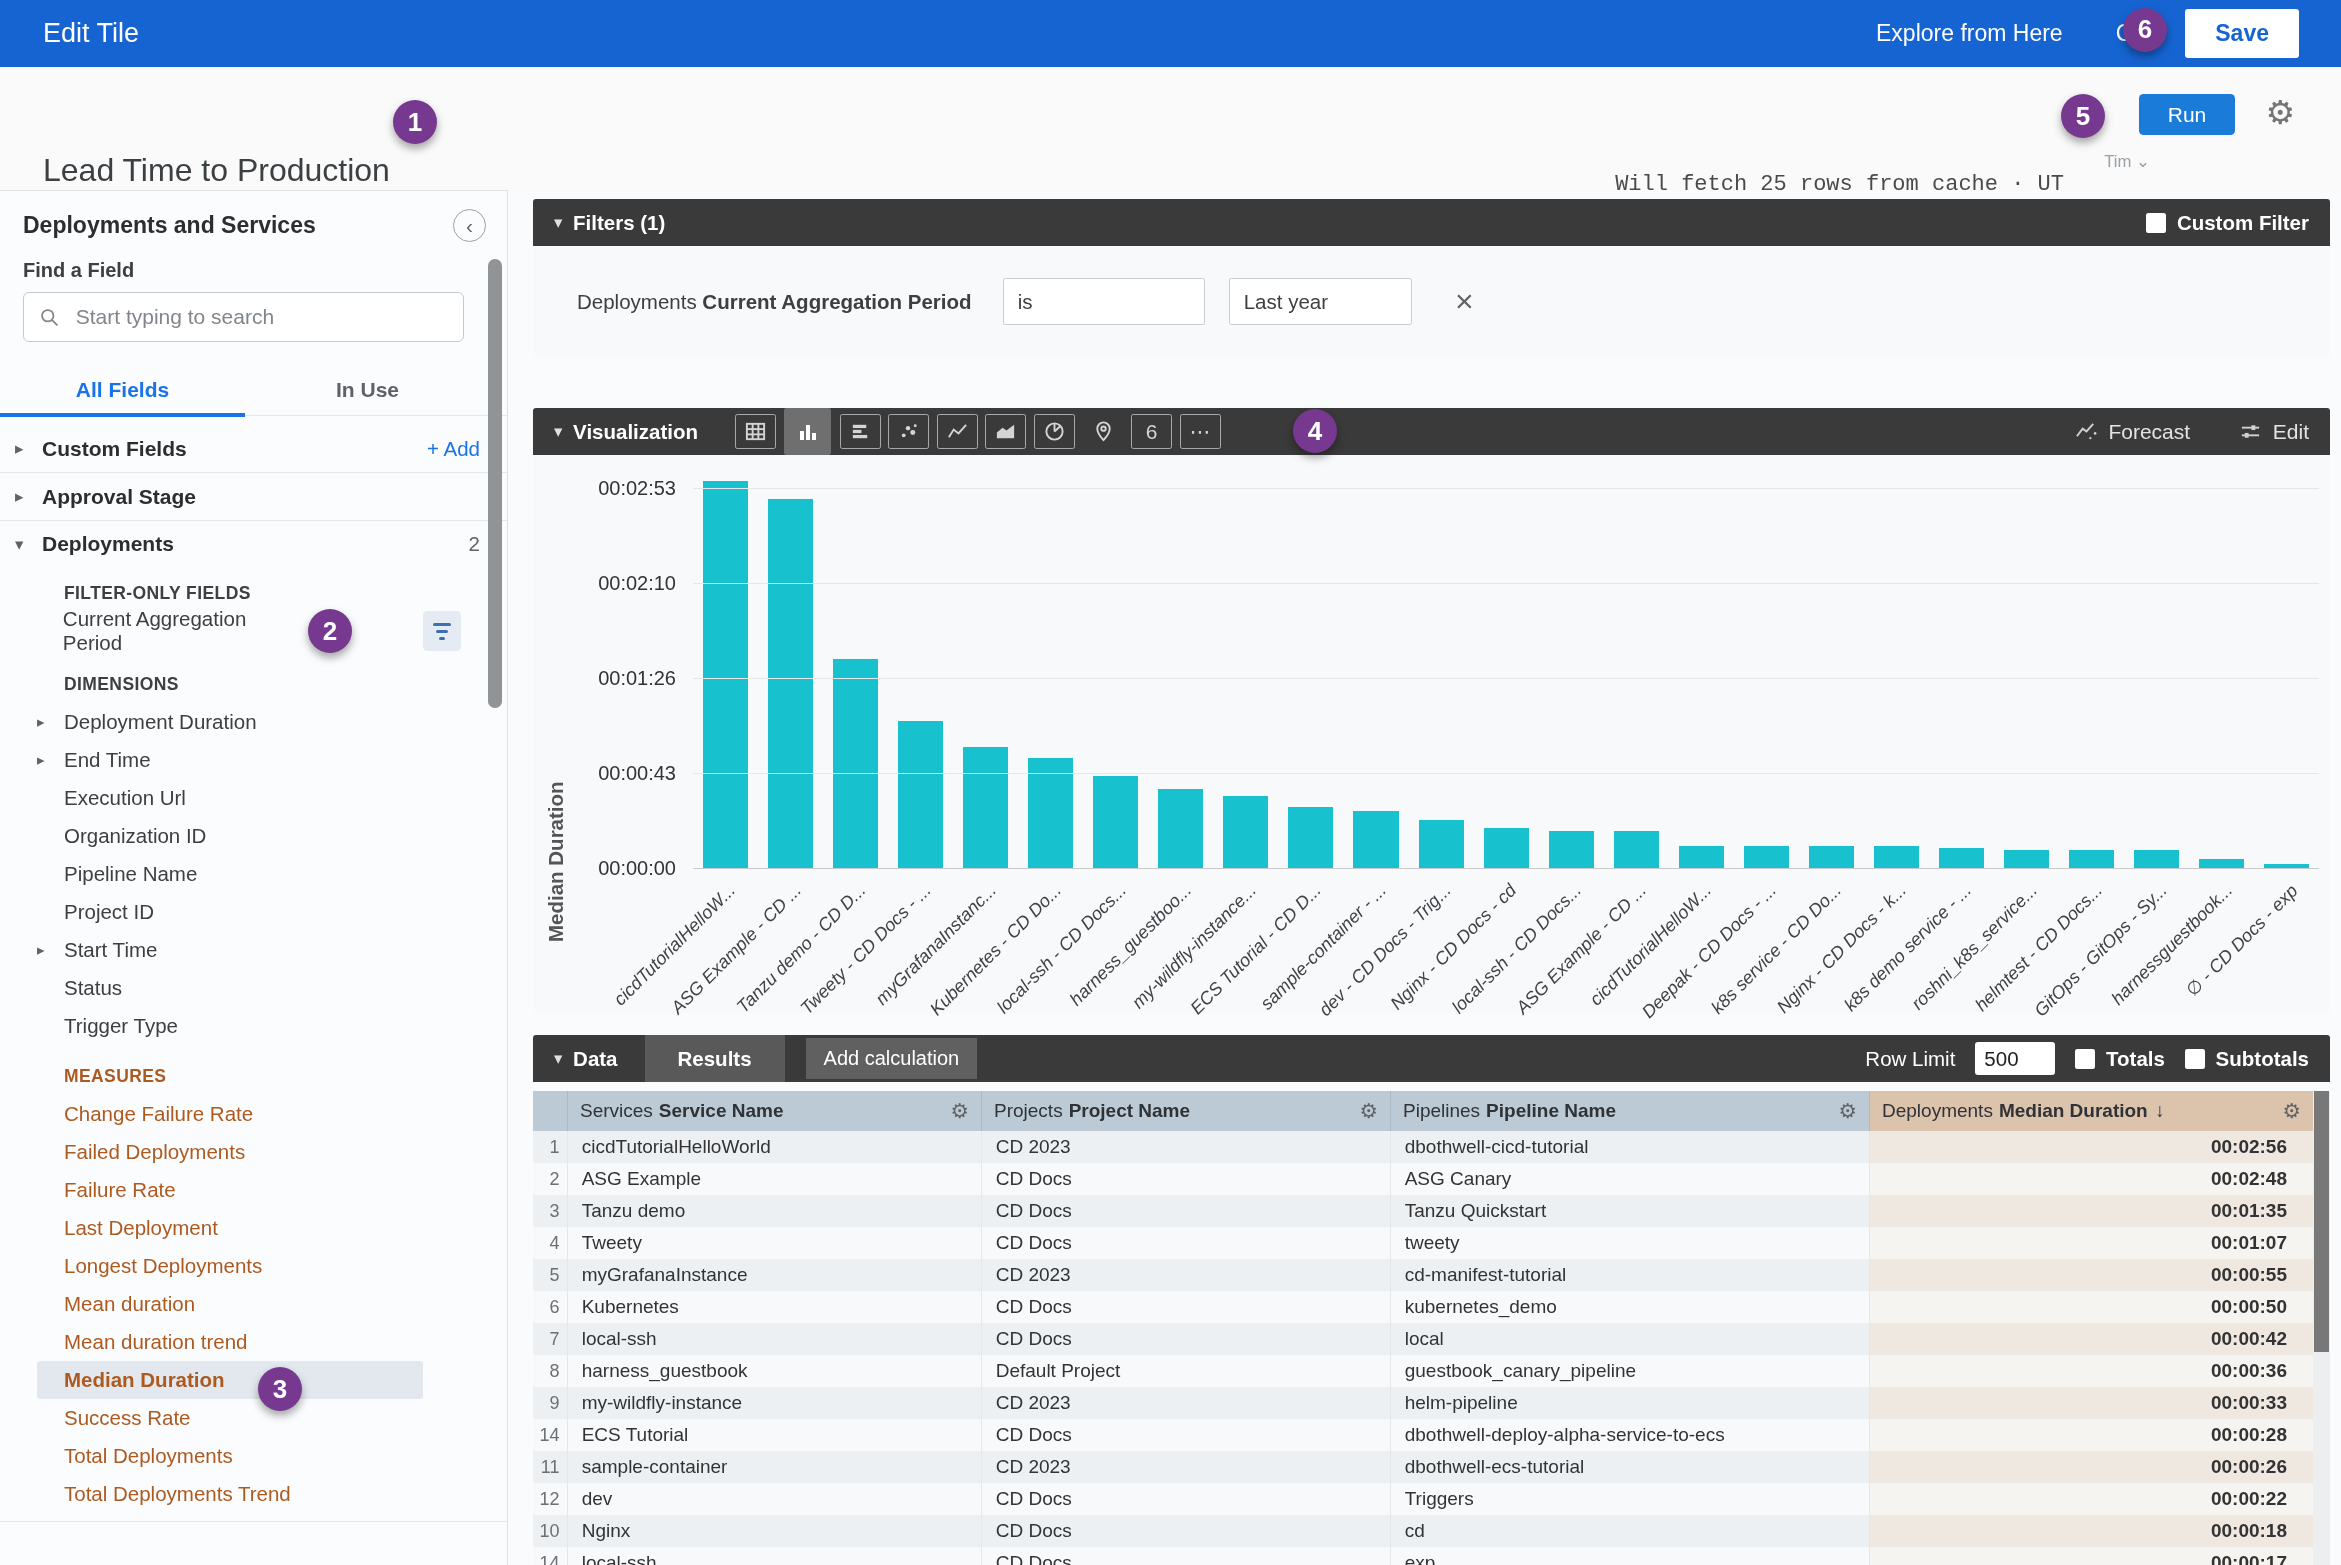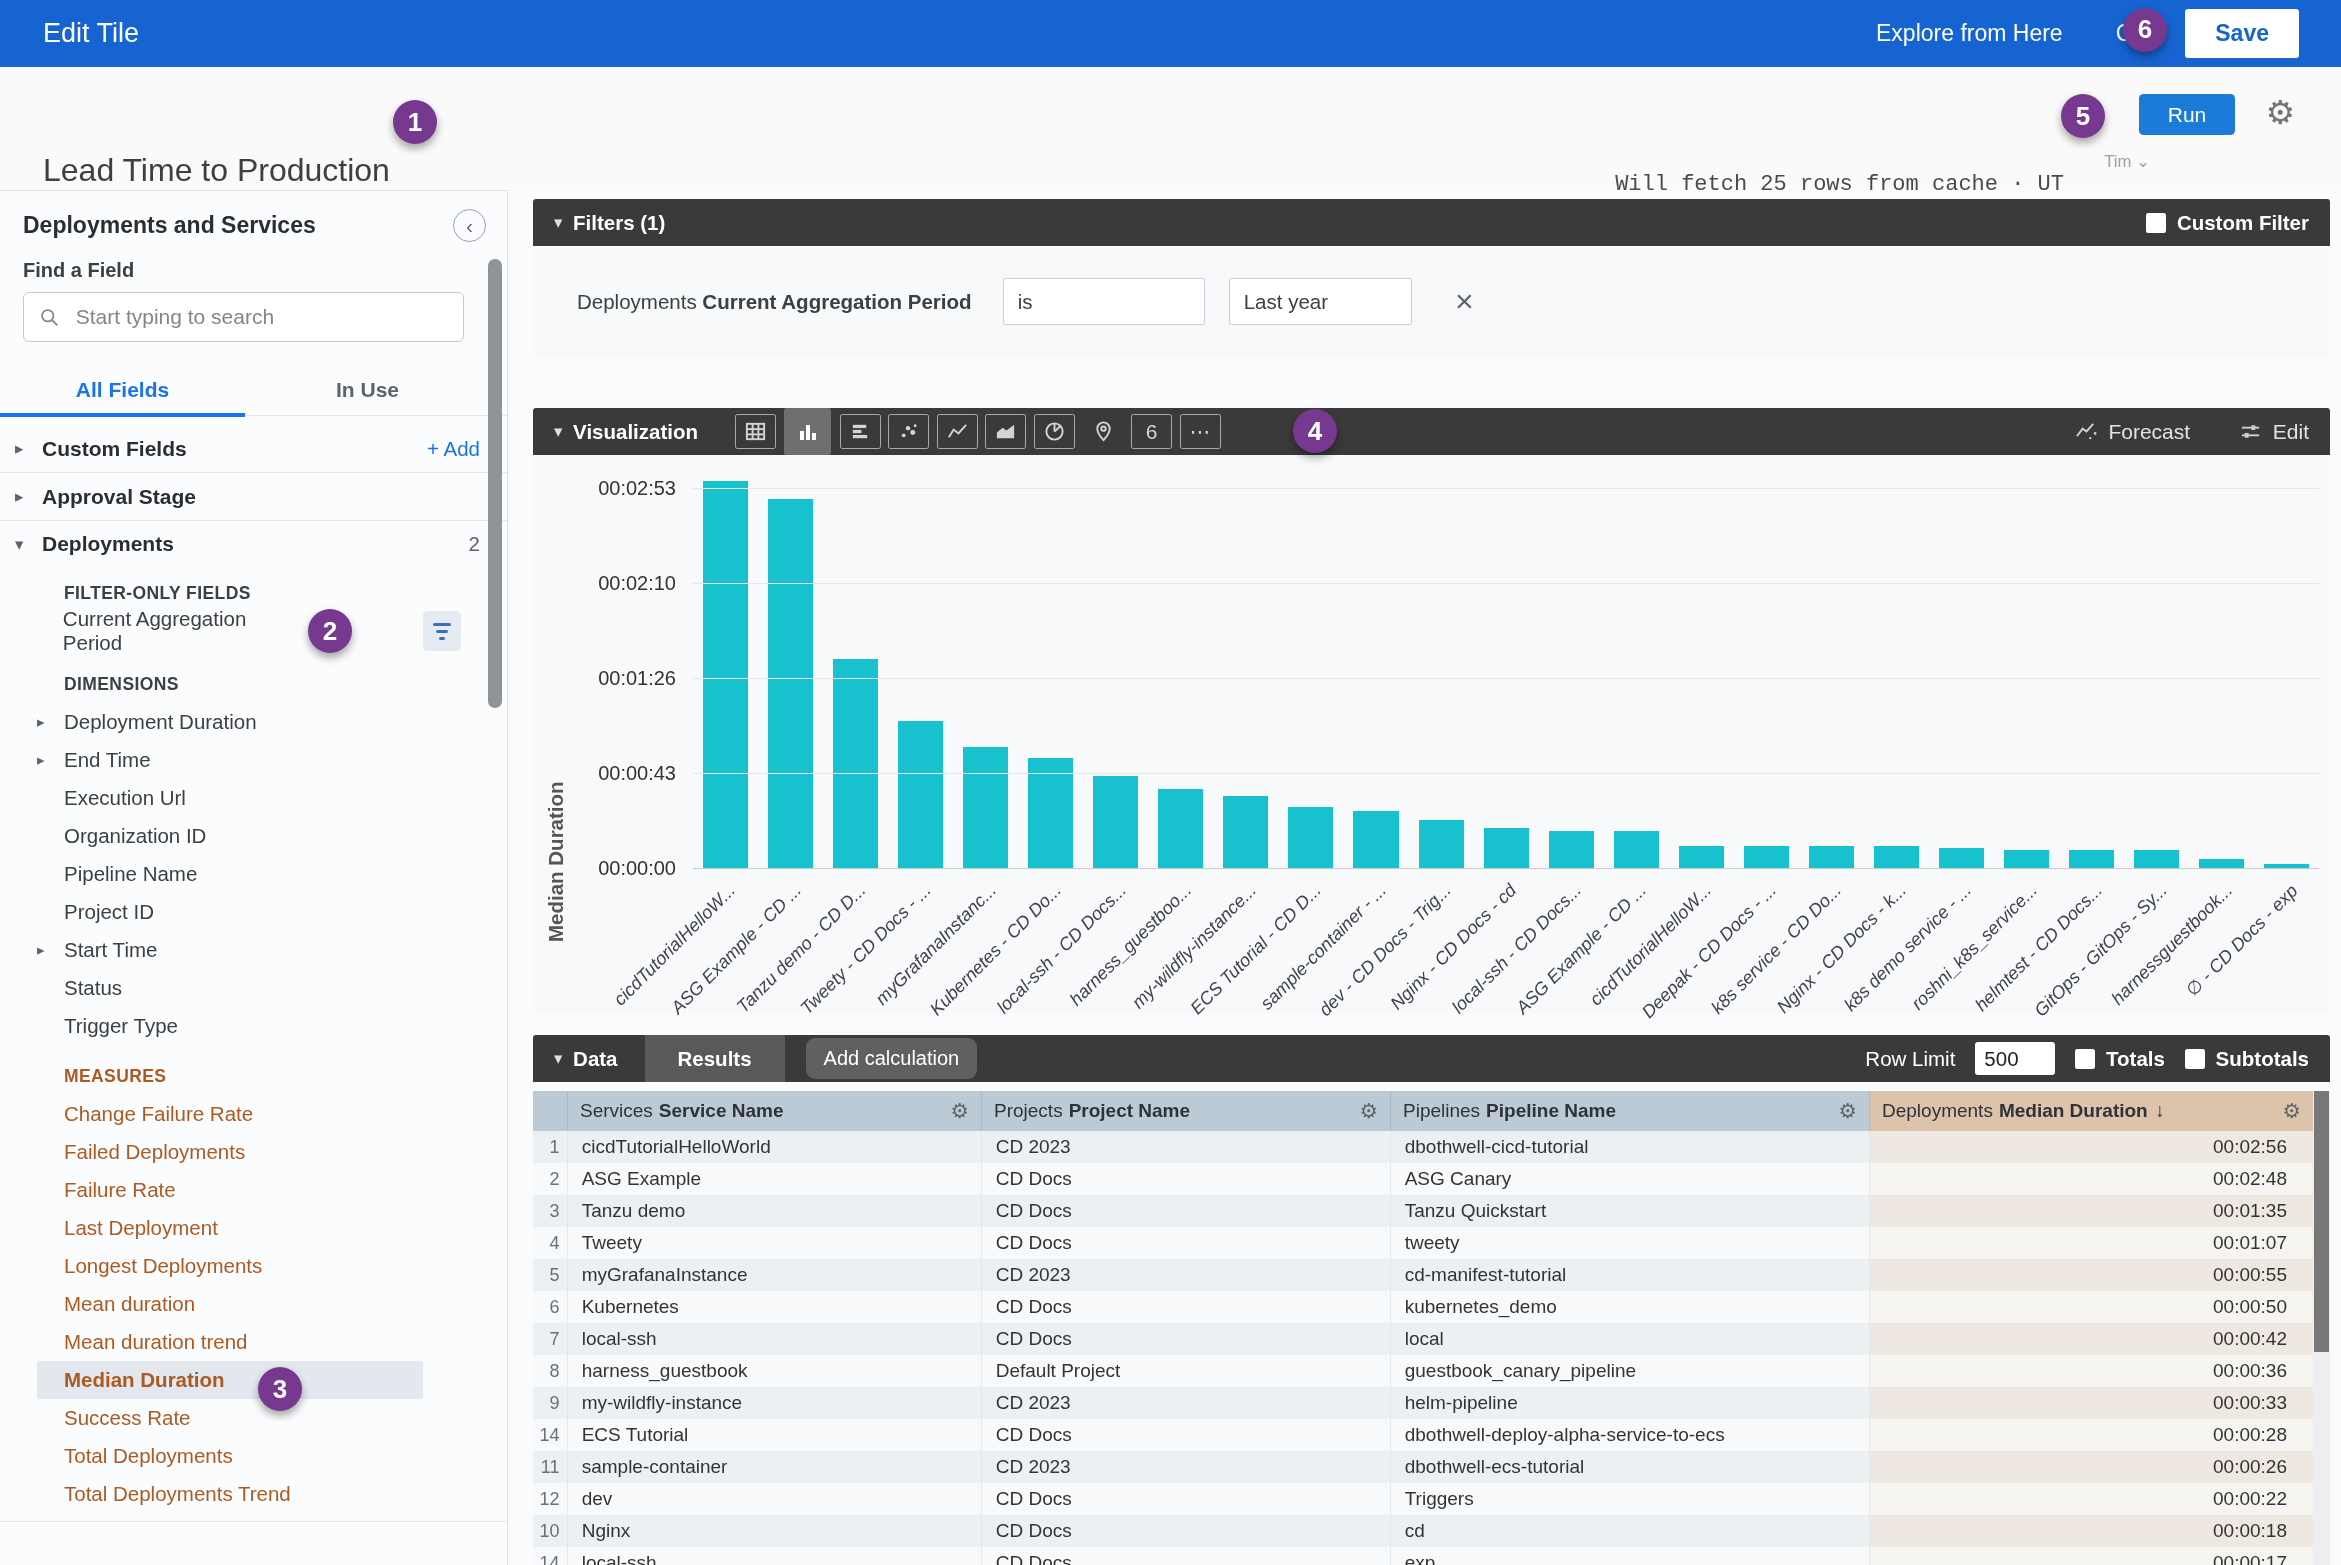--- a/index.html
+++ b/index.html
@@ -94,36 +94,36 @@
   .gridline.axisline{border-top:1.5px solid #c7cbce;}
   .bars{position:absolute;left:0;right:0;top:0;bottom:0;display:flex;align-items:flex-end;}
   .bar-slot{flex:1;padding:0 10px;display:flex;align-items:flex-end;height:100%;}
   .bar{width:100%;background:#17c1cd;}
   .xlabels{position:absolute;left:160px;right:10.7px;top:414px;height:145px;}
   .xlabel{position:absolute;top:10.7px;white-space:nowrap;font-size:18px;font-style:italic;color:#3f4347;transform:rotate(-45deg);transform-origin:top right;}
 
   
   .data-section{top:1035px;}
   .results-tab{margin-left:27px;height:47px;display:flex;align-items:center;padding:0 33px;background:#595959;font-size:20.5px;font-weight:bold;cursor:pointer;}
-  .addcalc-btn{margin-left:21px;background:#606060;color:#fff;font-size:20px;border:none;border-radius:9px;padding:9px 18px;cursor:pointer;}
+  .addcalc-btn{margin-left:21px;background:#606060;color:#fff;font-size:20px;border:none;border-radius:0;padding:9px 18px;cursor:pointer;}
   .data-right{margin-left:auto;display:flex;align-items:center;gap:20px;}
   .rowlimit-label{font-size:20.5px;color:#fff;}
   .rowlimit-input{width:80px;height:33px;border:none;border-radius:3px;font-size:20.5px;color:#222;padding:0 9px;background:#fff;}
   .tablewrap{position:relative;margin-top:9px;width:1797px;}
   .tgrid{width:1780px;}
   .thead{display:grid;grid-template-columns:35px 414px 409px 479px 1fr;height:40px;background:#bccad5;}
   .th{display:flex;align-items:center;font-size:19px;color:#2f3337;padding:0 12px;position:relative;border-right:0.8px solid #a9bac6;}
   .th .ctx{margin-right:6px;text-align:center;}
   .th b{font-weight:bold;}
   .th .gear{margin-left:auto;font-size:20.5px;color:#5f6368;cursor:pointer;}
   .th.median{background:#dcc3ac;border-right:none;}
   .trow{display:grid;grid-template-columns:35px 414px 409px 479px 1fr;height:32px;}
   .td{font-size:19px;color:#333;display:flex;align-items:center;padding:0 13.7px;border-right:0.8px solid #e3e8ec;overflow:hidden;white-space:nowrap;}
   .tnum{justify-content:flex-end;color:#6b7075;font-size:18px;padding:0 7.6px;}
-  .tdur{justify-content:flex-end;padding-right:26px;border-right:none;}
+  .tdur{justify-content:flex-end;padding-right:26px;border-right:none;font-weight:bold;}
   .trow:nth-child(even){background:#f7f9fa;}
   .trow:nth-child(odd){background:#edf0f3;}
   .trow:nth-child(even) .tdur{background:#f6f4f1;}
   .trow:nth-child(odd) .tdur{background:#efe8e1;}
   .tbl-scroll{position:absolute;right:0;top:0;width:16.7px;height:476px;background:#eceeef;}
   .tbl-thumb{position:absolute;left:0.8px;top:0;width:15px;height:261px;background:#787878;}
 
   
   .badge{position:absolute;width:44px;height:44px;border-radius:50%;background:#76398f;color:#fff;font-size:26px;font-weight:bold;display:flex;align-items:center;justify-content:center;box-shadow:0 4.6px 9px rgba(0,0,0,.35);z-index:60;}
   .badge1{left:393px;top:100px;}

